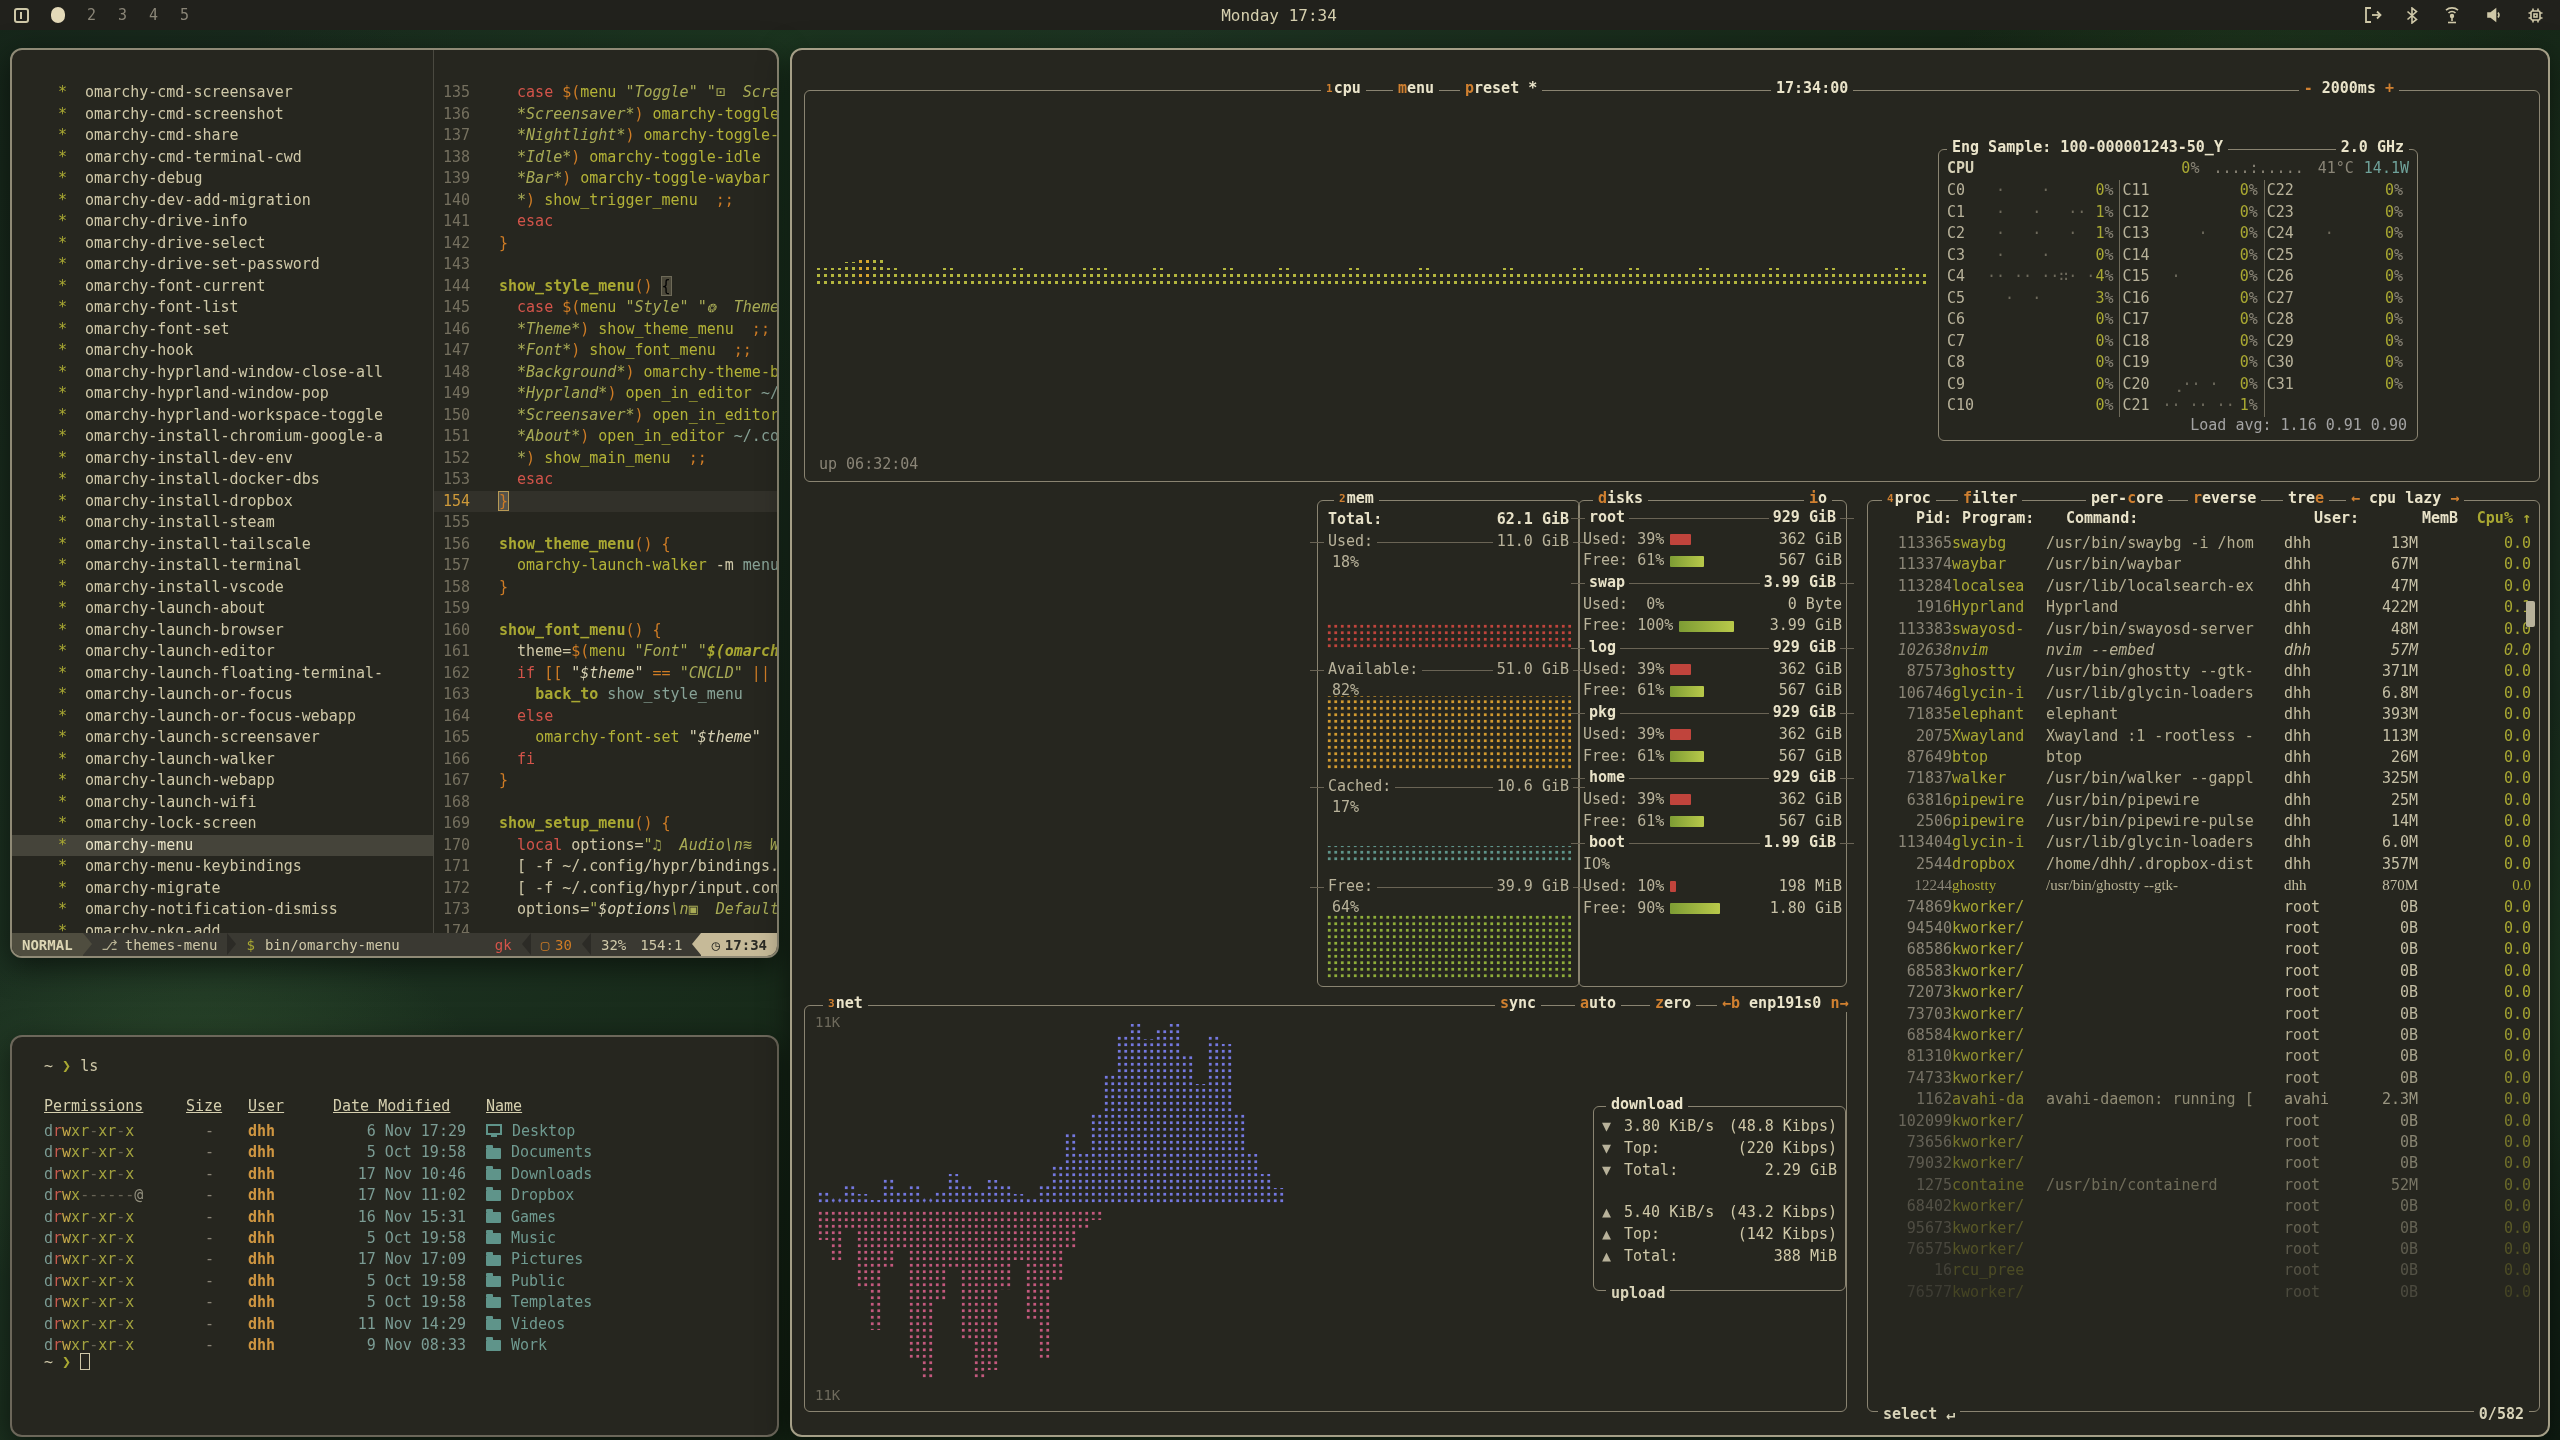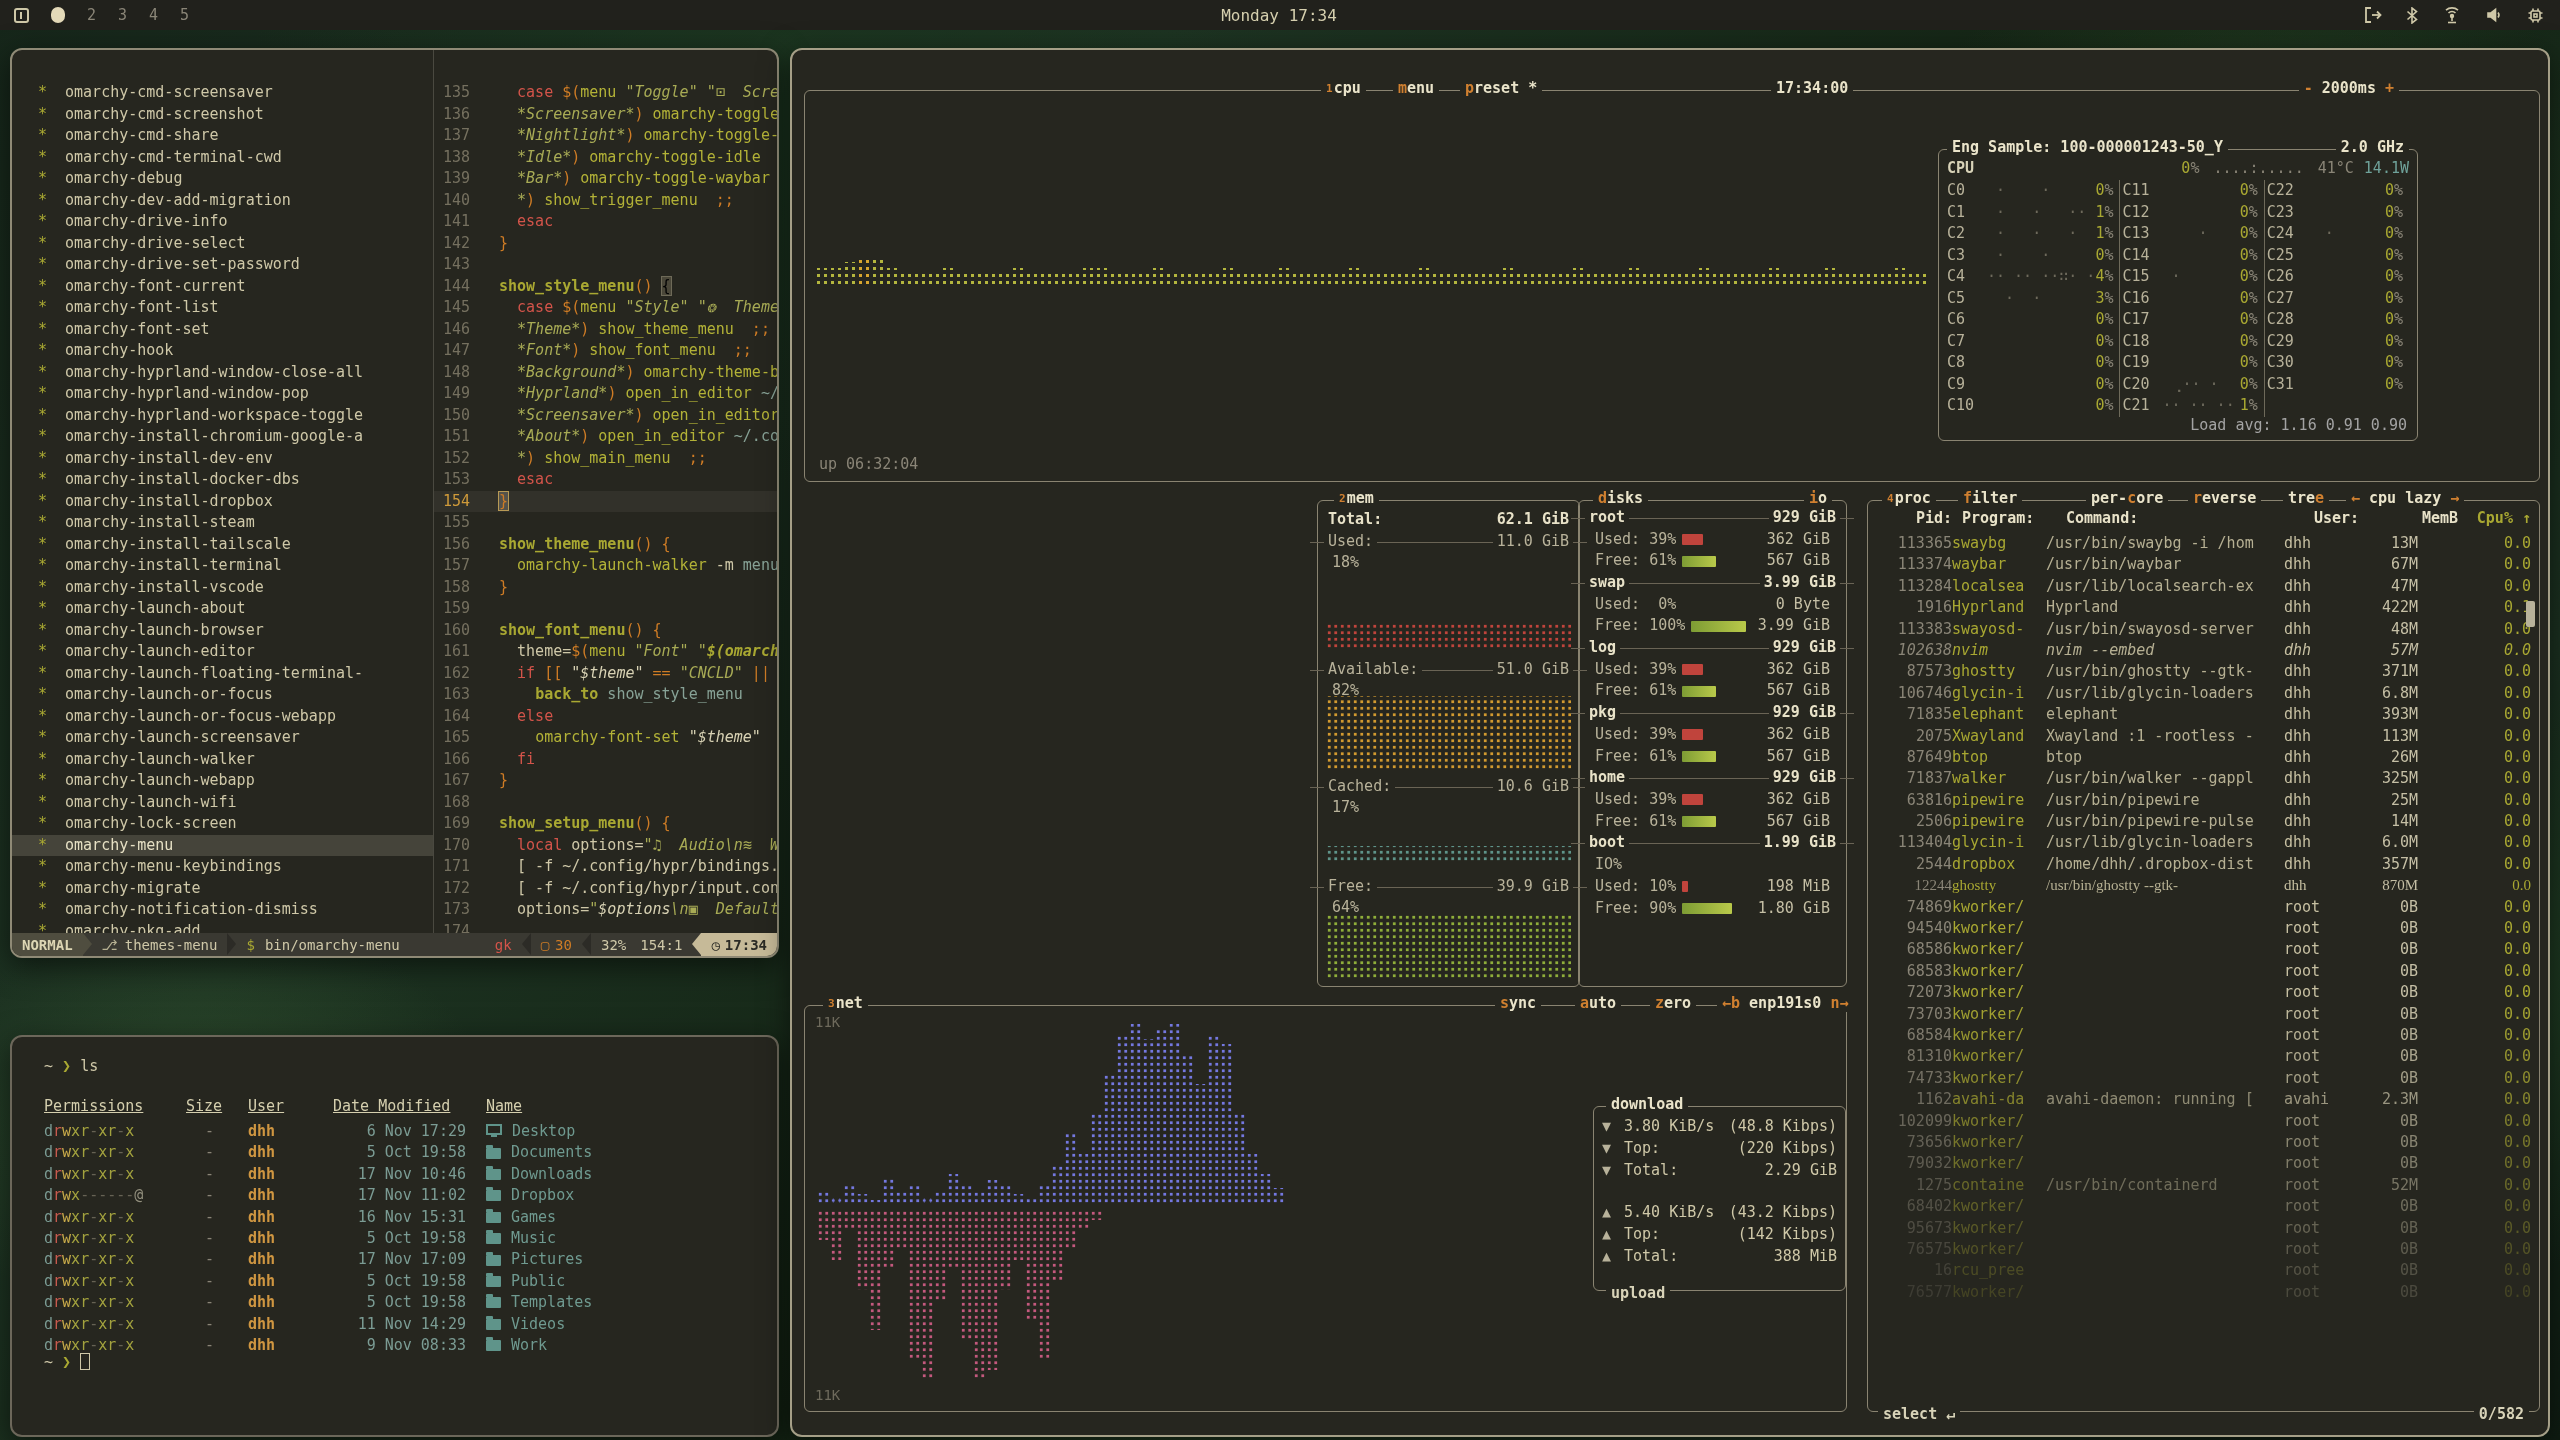--- a/index.html
+++ b/index.html
@@ -24,21 +24,21 @@
   #tb-center{font-size:16px;color:#d5cfae;flex:0 0 auto;}
   #tb-right{flex:1;display:flex;justify-content:flex-end;align-items:center;gap:24px;padding-right:16px;}
   #tb-right svg{display:block;}
   
   .window{position:absolute;background:#26261f;border:2px solid #8f8a76;border-radius:12px;box-shadow:0 8px 30px rgba(0,0,0,.55);overflow:hidden;}
   #editor-window{left:10px;top:48px;width:769px;height:910px;}
   #term-window{left:10px;top:1035px;width:769px;height:402px;border-color:#6c675a;}
   #btop-window{left:790px;top:48px;width:1760px;height:1389px;border-color:#a59f87;}
   
   #file-list{position:absolute;left:0;top:32px;width:421px;}
-  .file-row{height:21.5px;line-height:21.5px;font-size:15px;white-space:pre;color:#cfc8a8;padding-left:26px;position:relative;}
+  .file-row{height:21.5px;line-height:21.5px;font-size:15px;white-space:pre;color:#cfc8a8;padding-left:46px;position:relative;}
   .file-row .star{color:#a9a832;margin-right:18px;}
   .file-row.sel{background:#45443a;color:#e6e0c4;}
   #editor-divider{position:absolute;left:421px;top:0;bottom:23px;width:1px;background:#4a4940;}
   #code-lines{position:absolute;left:422px;top:32px;right:0;}
   .code-line{height:21.5px;line-height:21.5px;font-size:15px;white-space:pre;display:flex;}
   .code-line .lnum{width:46px;text-align:right;color:#75705f;flex:0 0 46px;padding-right:10px;}
   .code-line .lcode{flex:1;overflow:hidden;padding-left:19px;}
   .code-line.cur{background:#32312a;}
   .code-line.cur .lnum{color:#cf9a3a;}
   .k{color:#d3544a}.f{color:#a9a832;font-weight:bold}.c{color:#b3b237}
@@ -103,21 +103,21 @@
   #mem-box{left:525px;top:450px;width:263px;height:487px;}
   #disks-box{left:786px;top:450px;width:269px;height:487px;}
   .mline{position:relative;height:21.5px;line-height:21.5px;font-size:15px;display:flex;justify-content:space-between;padding:0 6px;}
   .mline::before{content:"";position:absolute;left:-8px;right:-8px;top:50%;border-top:1px solid #6a6455;}
   .mline span{position:relative;background:#26261f;padding:0 4px;color:#b8b29a;}
   .mline span.dname{color:#e8e2c8;font-weight:bold;}
   .mline span.dval{color:#e8e2c8;font-weight:bold;}
   .mrow{height:21.5px;line-height:21.5px;font-size:15px;display:flex;justify-content:space-between;padding:0 10px;color:#b8b29a;}
   .mrow.total{color:#e8e2c8;font-weight:bold;}
   .memgraph{position:absolute;left:8px;right:8px;background-position:bottom left;}
-  .drow{height:21.8px;line-height:21.8px;font-size:15px;display:flex;align-items:center;padding:0 16px;color:#b8b29a;white-space:pre;}
+  .drow{height:21.8px;line-height:21.8px;font-size:15px;display:flex;align-items:center;padding:0 4px;color:#b8b29a;white-space:pre;}
   .meter{height:11px;margin:0 6px;border-radius:1px;flex:0 0 auto;}
   .meter.red{background:#c0443c;}
   .meter.green{background:linear-gradient(90deg,#7d9c34,#b9c94a);}
   .drow .dv{margin-left:auto;color:#c5bfa5;}
   
   #net-box{left:12px;top:955px;width:1043px;height:407px;}
   #net-scale-top{position:absolute;left:10px;top:8px;font-size:14px;color:#6e6a5c;}
   #net-scale-bot{position:absolute;left:10px;bottom:8px;font-size:14px;color:#6e6a5c;}
   #down-graph{position:absolute;left:12px;top:12px;width:500px;height:186px;display:flex;align-items:flex-end;overflow:hidden;}
   #down-graph .col{flex:0 0 13px;background-image:radial-gradient(#7478e0 1.6px, transparent 1.8px);background-size:6.5px 6.5px;background-position:bottom left;}

